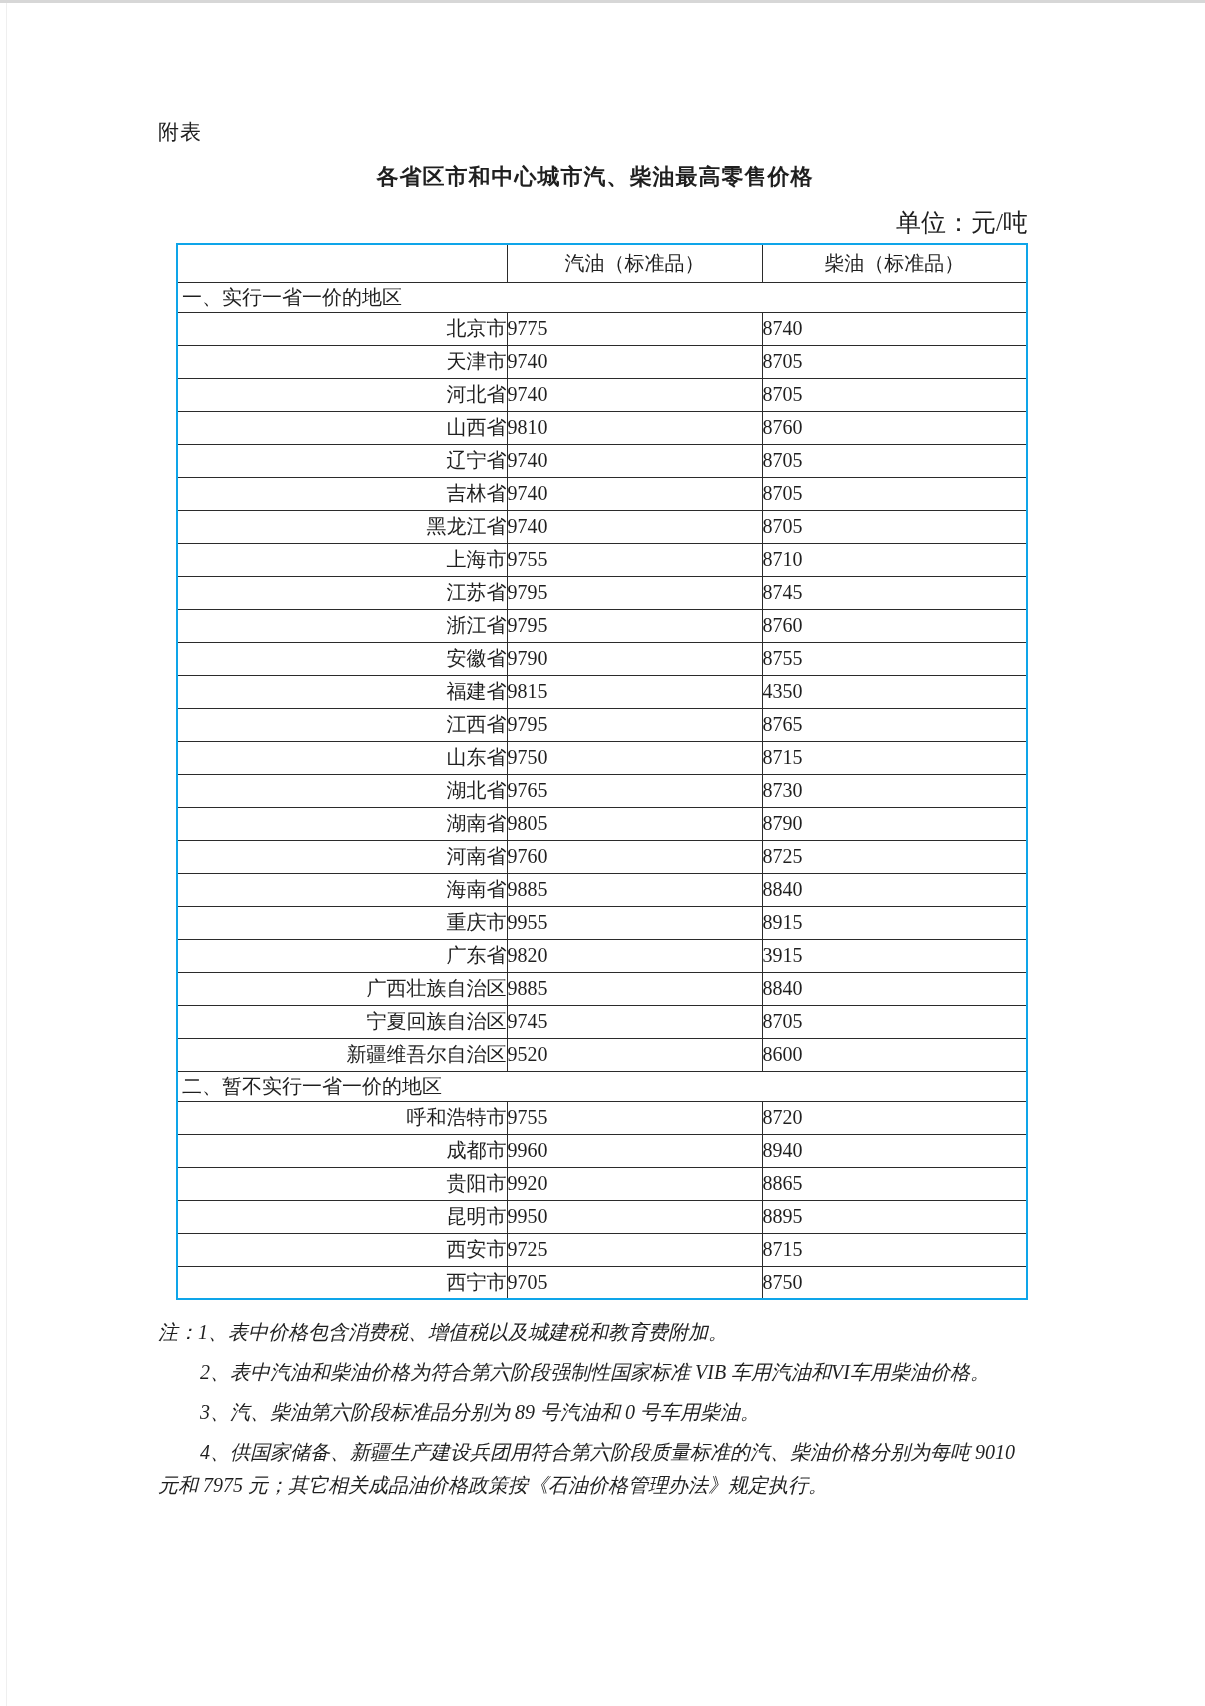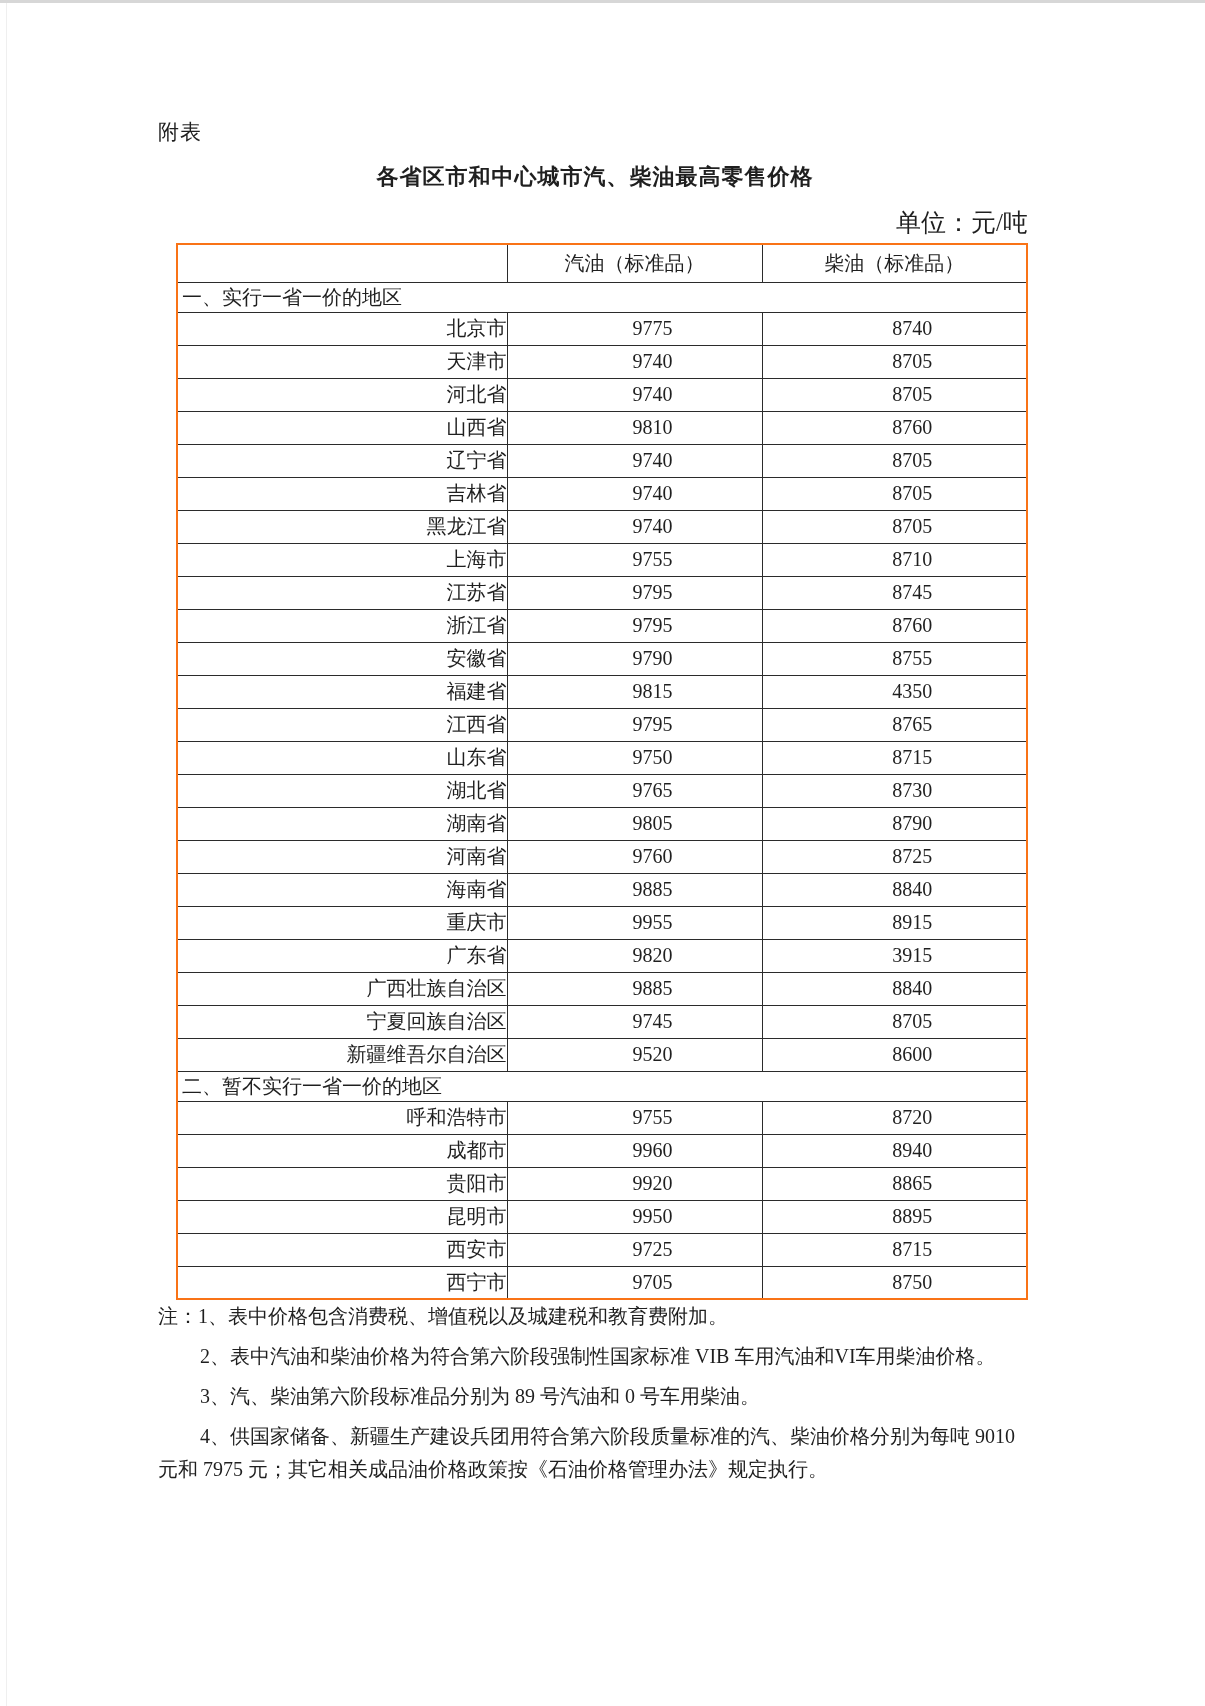--- a/index.html
+++ b/index.html
@@ -40,21 +40,21 @@
     margin-top: 14px;
     margin-bottom: 4px;
     text-align: right;
     font-size: 25px;
     padding-right: 4px;
   }
   table.price-table {
     margin-left: 18px;
     width: 850px;
     border-collapse: collapse;
-    border: 2px solid #f97316;
+    border: 2px solid #0ea5e9;
     table-layout: fixed;
   }
   table.price-table col.c-region { width: 330px; }
   table.price-table col.c-gas    { width: 255px; }
   table.price-table col.c-diesel { width: 265px; }
   table.price-table th,
   table.price-table td {
     border: 1px solid #2b2b2b;
     font-size: 20px;
     font-weight: normal;
@@ -69,29 +69,28 @@
     padding-left: 4px;
     margin-top: 17px;
   }
   td.region {
     height: 33px;
     text-align: right;
     padding-left: 48px;
   }
   td.val {
     height: 33px;
-    text-align: center;
     font-family: "Liberation Serif", "DejaVu Serif", serif;
-    padding-left: 36px;
   }
   .notes {
-    margin-top: 0;
+    margin-top: 16px;
     width: 874px;
     font-size: 20px;
     line-height: 33px;
+    font-style: italic;
   }
   .notes p { margin: 0 0 7px 0; }
   .notes p.indent { text-indent: 2.1em; }
 </style>
 </head>
 <body>
 
 <div class="edge-line"></div>
 
 <div class="content">

